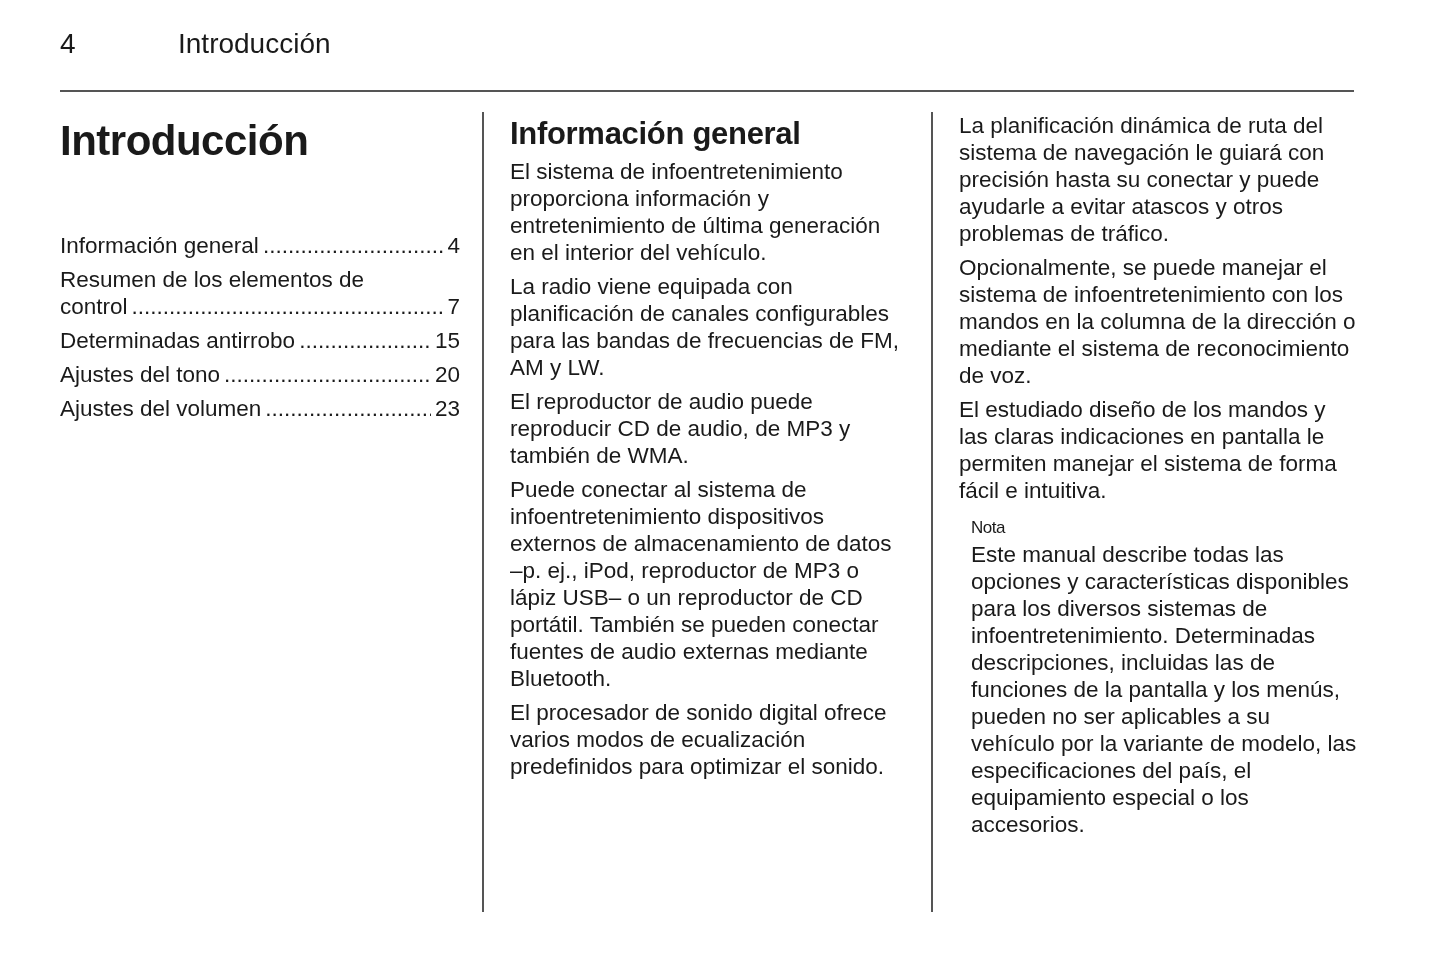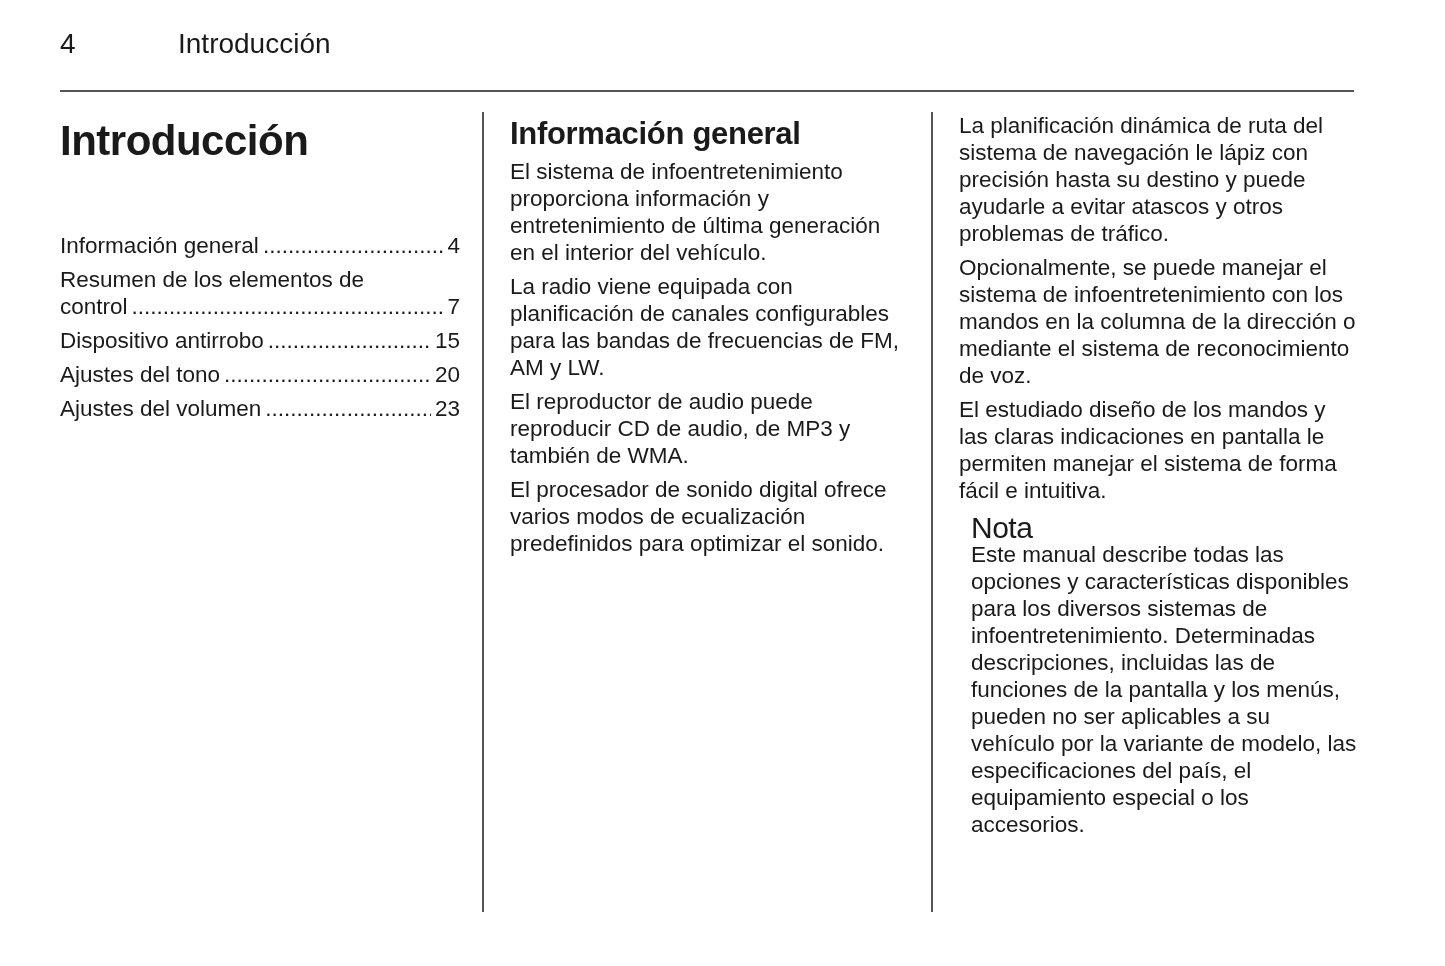--- a/index.html
+++ b/index.html
@@ -26,21 +26,21 @@
   .toc-text { white-space: normal; }
   .toc-dots { flex: 1; overflow: hidden; white-space: nowrap; margin: 0 4px; }
   .toc-dots::before { content: "................................................................................................................"; }
   .toc-page { white-space: nowrap; }
   .toc-item.two-line { display: block; }
   .toc-item.two-line .line2 { display: flex; }
 
   .section-title { font-size: 31px; margin: 4px 0 6px 0; line-height: 36px; letter-spacing: -0.3px; }
   .para { font-size: 22.5px; line-height: 27px; margin: 0 0 7px 0; }
   .note { margin-left: 12px; margin-top: 10px; }
-  .note-title { font-size: 30px; line-height: 27px; letter-spacing: -0.5px; }
+  .note-title { font-size: 17px; line-height: 27px; letter-spacing: -0.5px; }
 </style>
 </head>
 <body>
 
 <div class="page-number">4</div>
 <div class="running-title">Introducción</div>
 <div class="header-rule"></div>
 
 <div class="vrule vrule1"></div>
 <div class="vrule vrule2"></div>
@@ -55,21 +55,21 @@
     </div>
     <div class="toc-item two-line">
       <div>Resumen de los elementos de</div>
       <div class="line2">
         <span class="toc-text">control</span>
         <span class="toc-dots"></span>
         <span class="toc-page">7</span>
       </div>
     </div>
     <div class="toc-item">
-      <span class="toc-text">Dispositivo antirrobo</span>
+      <span class="toc-text">Determinadas antirrobo</span>
       <span class="toc-dots"></span>
       <span class="toc-page">15</span>
     </div>
     <div class="toc-item">
       <span class="toc-text">Ajustes del tono</span>
       <span class="toc-dots"></span>
       <span class="toc-page">20</span>
     </div>
     <div class="toc-item">
       <span class="toc-text">Ajustes del volumen</span>
@@ -77,24 +77,25 @@
       <span class="toc-page">23</span>
     </div>
   </div>
 </div>
 
 <div class="col col2">
   <h2 class="section-title">Información general</h2>
   <p class="para">El sistema de infoentretenimiento proporciona información y entretenimiento de última generación en el interior del vehículo.</p>
   <p class="para">La radio viene equipada con planificación de canales configurables para las bandas de frecuencias de FM, AM y LW.</p>
   <p class="para">El reproductor de audio puede reproducir CD de audio, de MP3 y también de WMA.</p>
+  <p class="para">Puede conectar al sistema de infoentretenimiento dispositivos externos de almacenamiento de datos –p. ej., iPod, reproductor de MP3 o lápiz USB– o un reproductor de CD portátil. También se pueden conectar fuentes de audio externas mediante Bluetooth.</p>
   <p class="para">El procesador de sonido digital ofrece varios modos de ecualización predefinidos para optimizar el sonido.</p>
 </div>
 
 <div class="col col3">
-  <p class="para">La planificación dinámica de ruta del sistema de navegación le lápiz con precisión hasta su destino y puede ayudarle a evitar atascos y otros problemas de tráfico.</p>
+  <p class="para">La planificación dinámica de ruta del sistema de navegación le guiará con precisión hasta su conectar y puede ayudarle a evitar atascos y otros problemas de tráfico.</p>
   <p class="para">Opcionalmente, se puede manejar el sistema de infoentretenimiento con los mandos en la columna de la dirección o mediante el sistema de reconocimiento de voz.</p>
   <p class="para">El estudiado diseño de los mandos y las claras indicaciones en pantalla le permiten manejar el sistema de forma fácil e intuitiva.</p>
   <div class="note">
     <div class="note-title">Nota</div>
     <p class="para">Este manual describe todas las opciones y características disponibles para los diversos sistemas de infoentretenimiento. Determinadas descripciones, incluidas las de funciones de la pantalla y los menús, pueden no ser aplicables a su vehículo por la variante de modelo, las especificaciones del país, el equipamiento especial o los accesorios.</p>
   </div>
 </div>
 
 </body></html>

